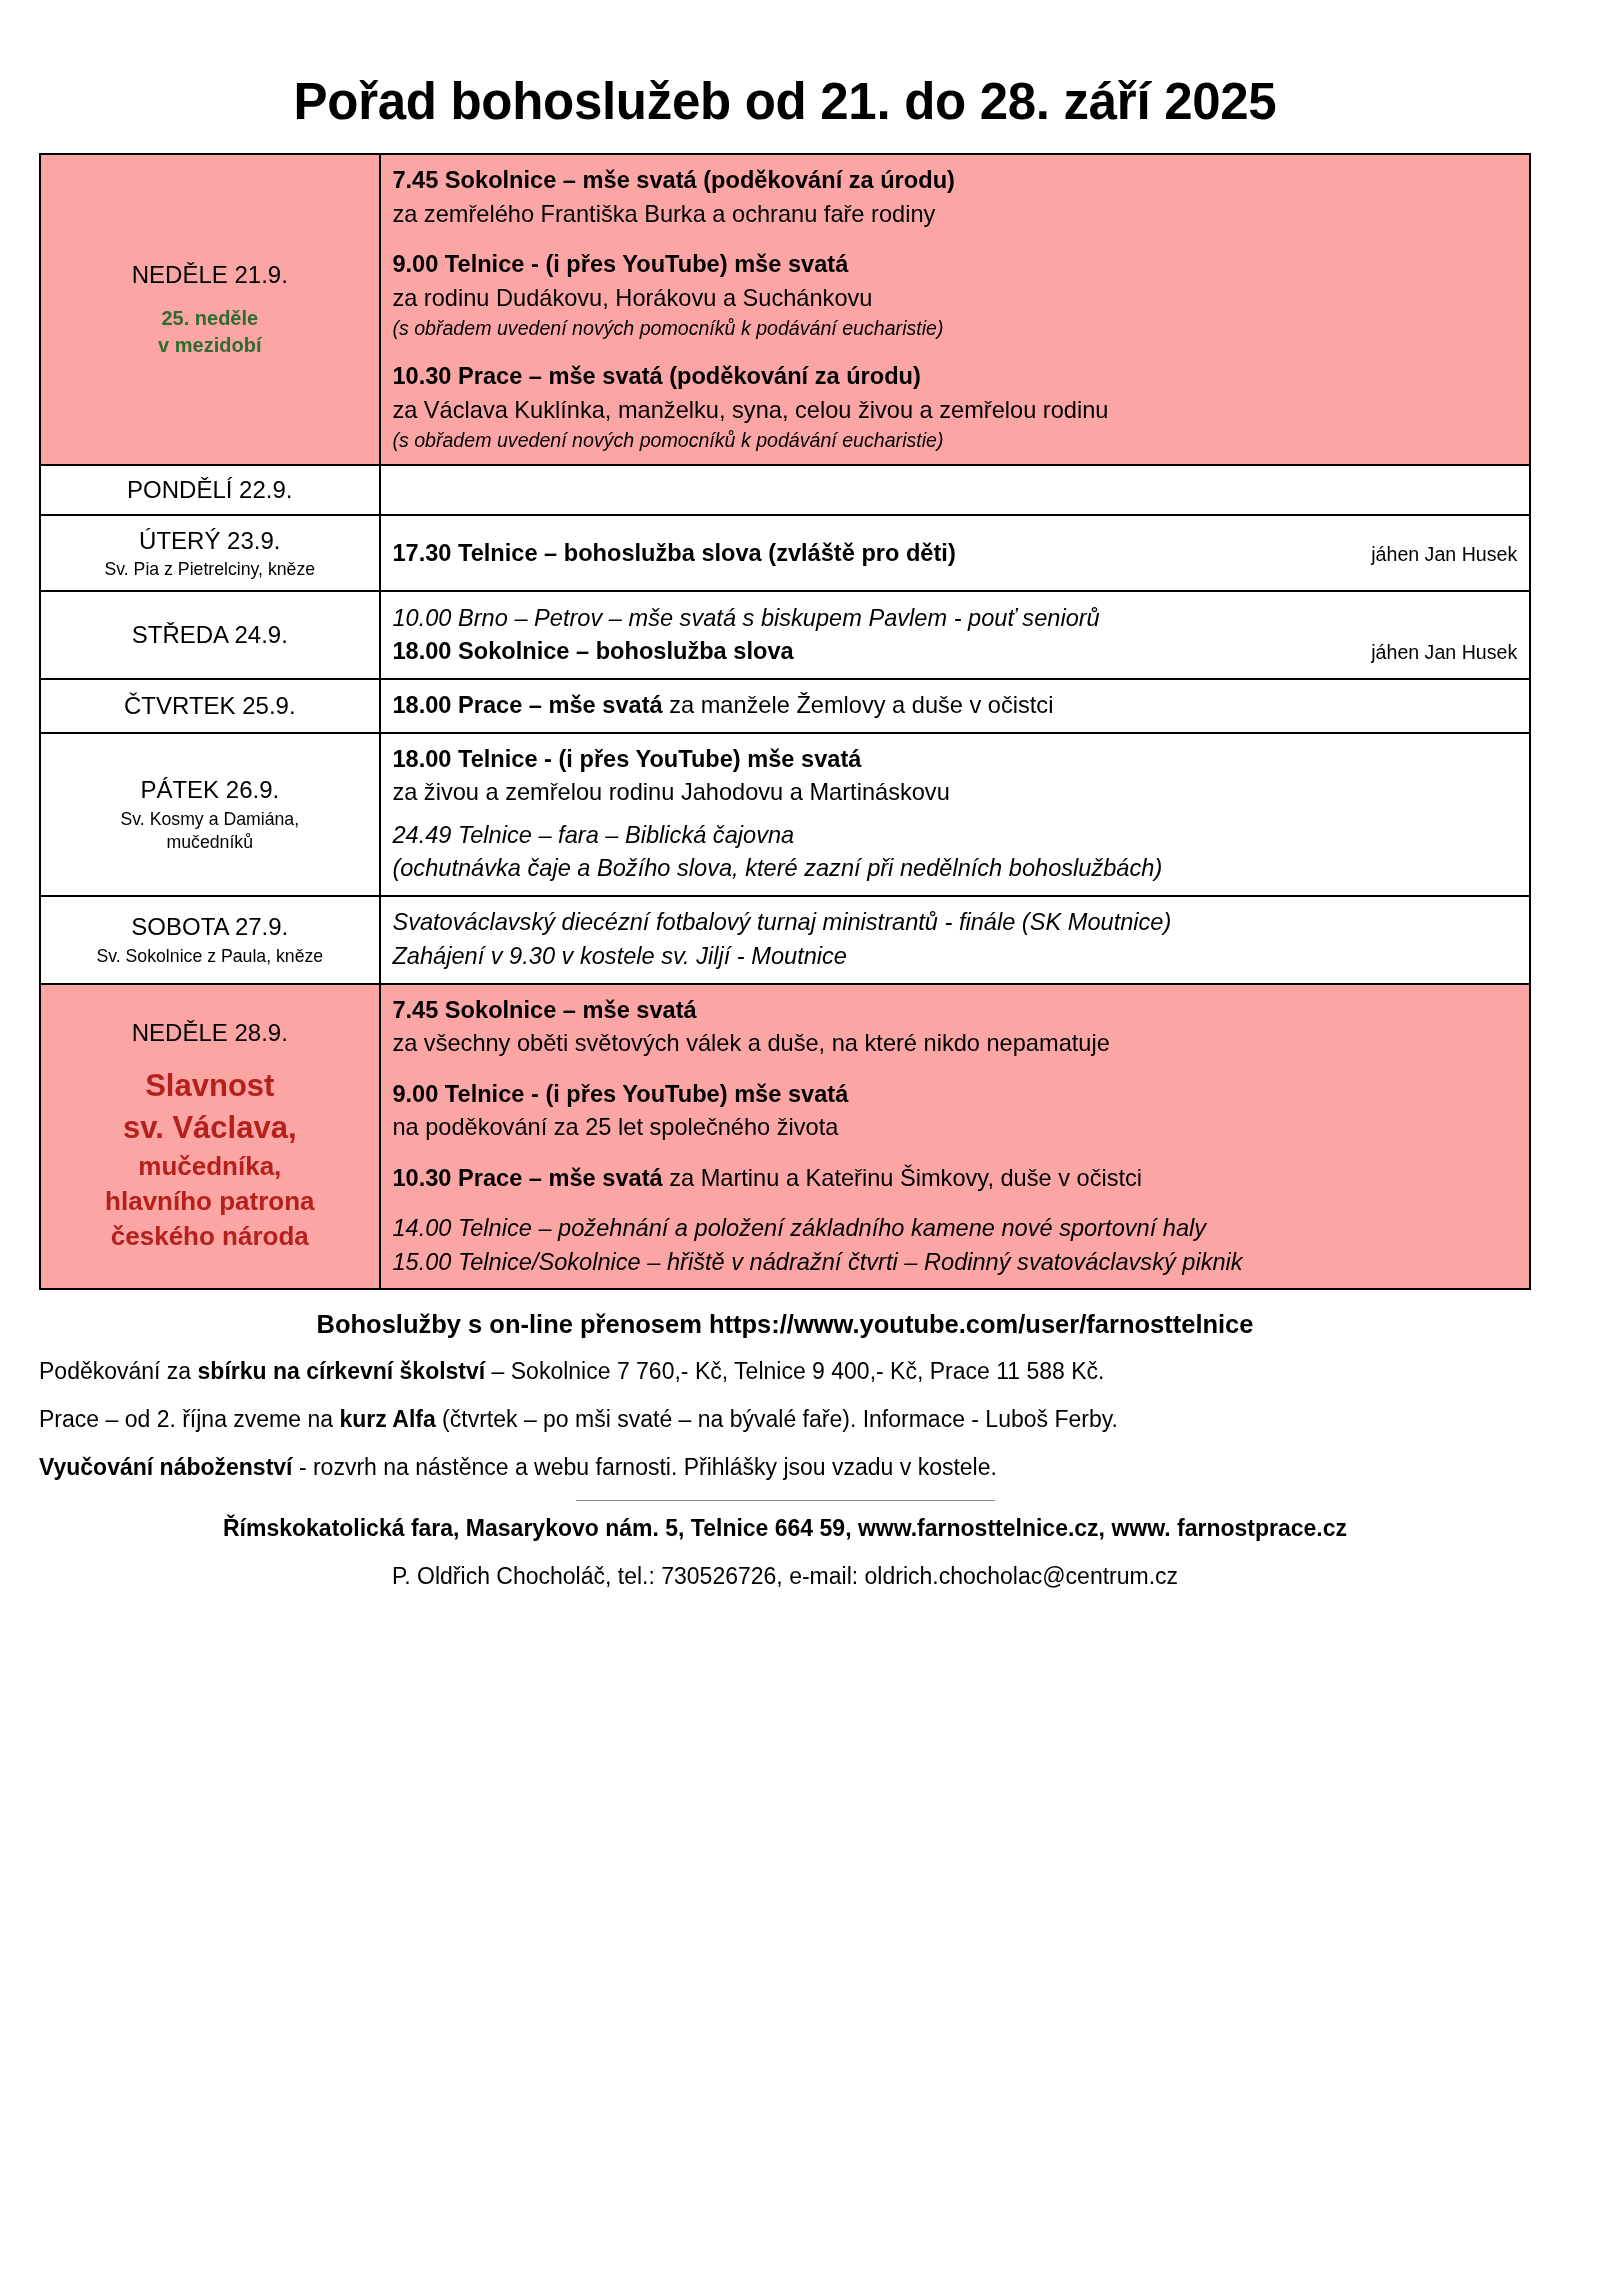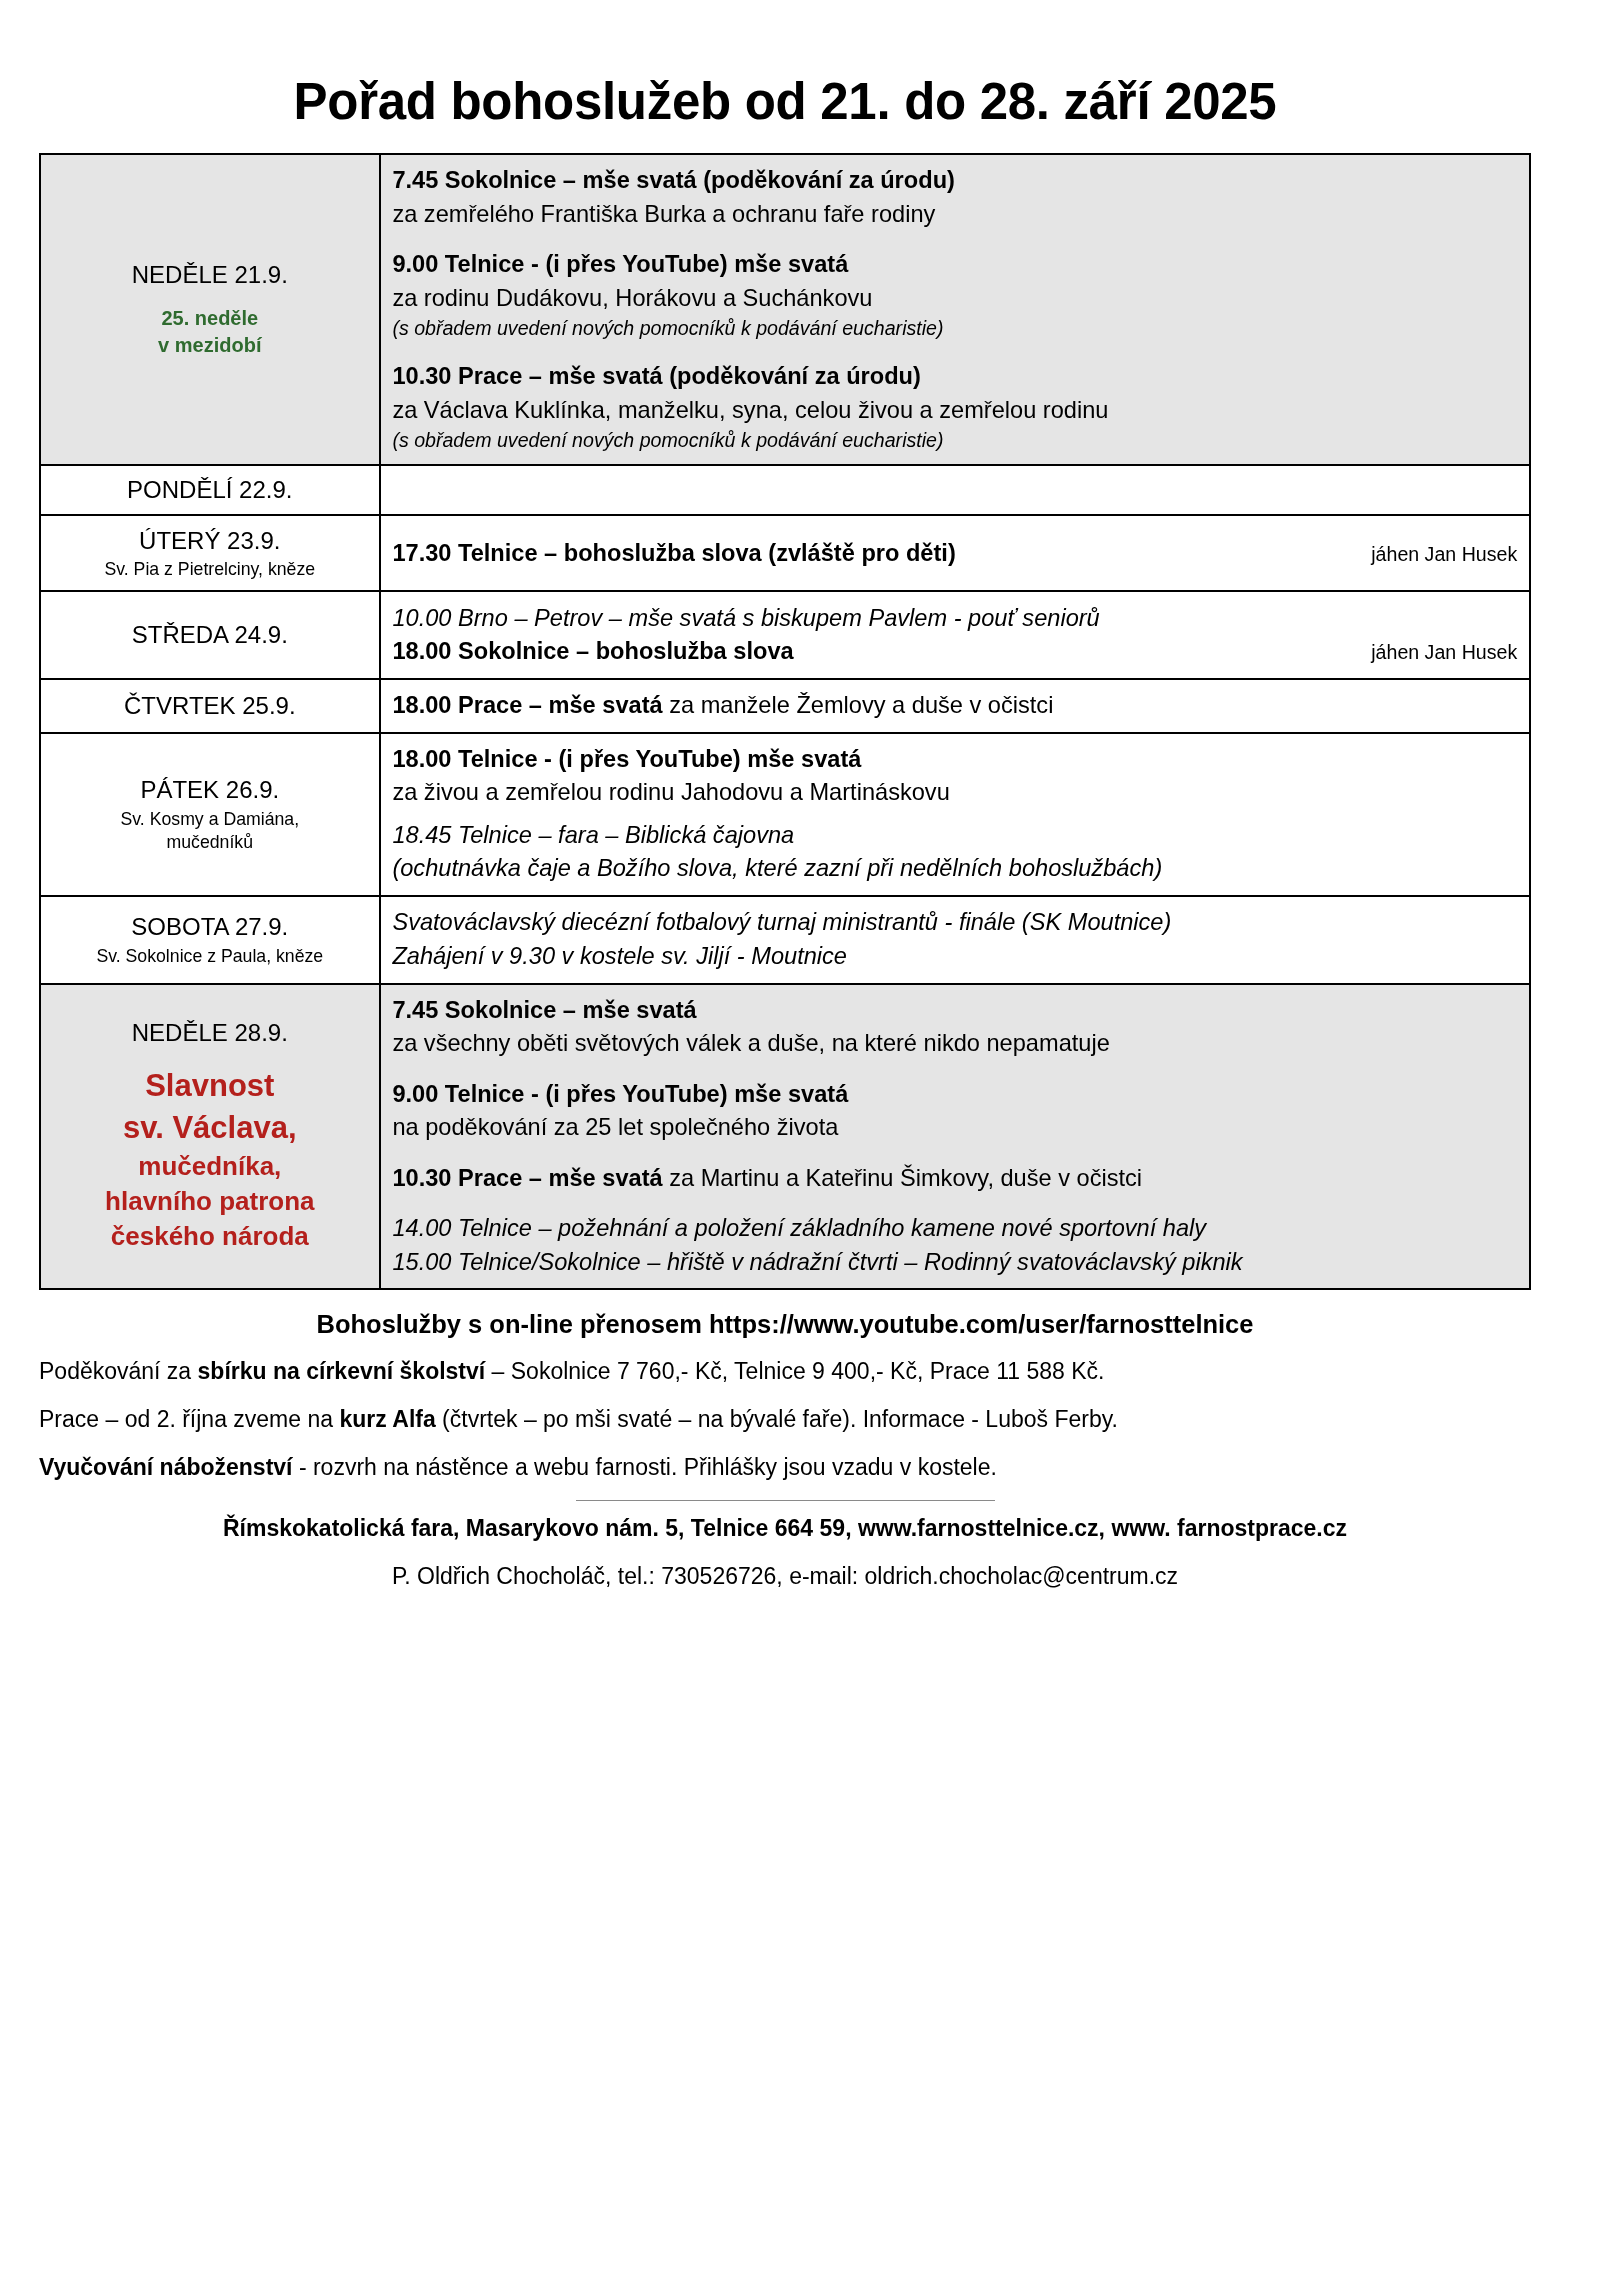--- a/index.html
+++ b/index.html
@@ -36,21 +36,21 @@
     vertical-align: middle;
     padding: 9.2px 11.8px;
   }
   td.daycell {
     width: 314px;
     text-align: center;
     vertical-align: middle;
     padding: 11.8px 6.5px;
   }
   tr.shaded td {
-    background: #e5e5e5;
+    background: #fca5a5;
   }
   .day-label {
     font-size: 24px;
     font-weight: normal;
     line-height: 1.25;
   }
   .day-label.regular {
     font-weight: normal;
   }
   .day-sub {
@@ -214,21 +214,21 @@
         </tr>
         <tr>
           <td class="daycell">
             <div class="day-label regular">PÁTEK 26.9.</div>
             <div class="day-sub">Sv. Kosmy a Damiána,<br>mučedníků</div>
           </td>
           <td class="content">
             <div class="line bold">18.00 Telnice - (i přes YouTube) mše svatá</div>
             <div class="line">za živou a zemřelou rodinu Jahodovu a Martináskovu</div>
             <div class="gap-sm"></div>
-            <div class="line italic">18.45 Telnice – fara – Biblická čajovna</div>
+            <div class="line italic">24.49 Telnice – fara – Biblická čajovna</div>
             <div class="line italic">(ochutnávka čaje a Božího slova, které zazní při nedělních bohoslužbách)</div>
           </td>
         </tr>
         <tr>
           <td class="daycell">
             <div class="day-label regular">SOBOTA 27.9.</div>
             <div class="day-sub">Sv. Sokolnice z Paula, kněze</div>
           </td>
           <td class="content">
             <div class="line italic">Svatováclavský diecézní fotbalový turnaj ministrantů  - finále (SK Moutnice)</div>

